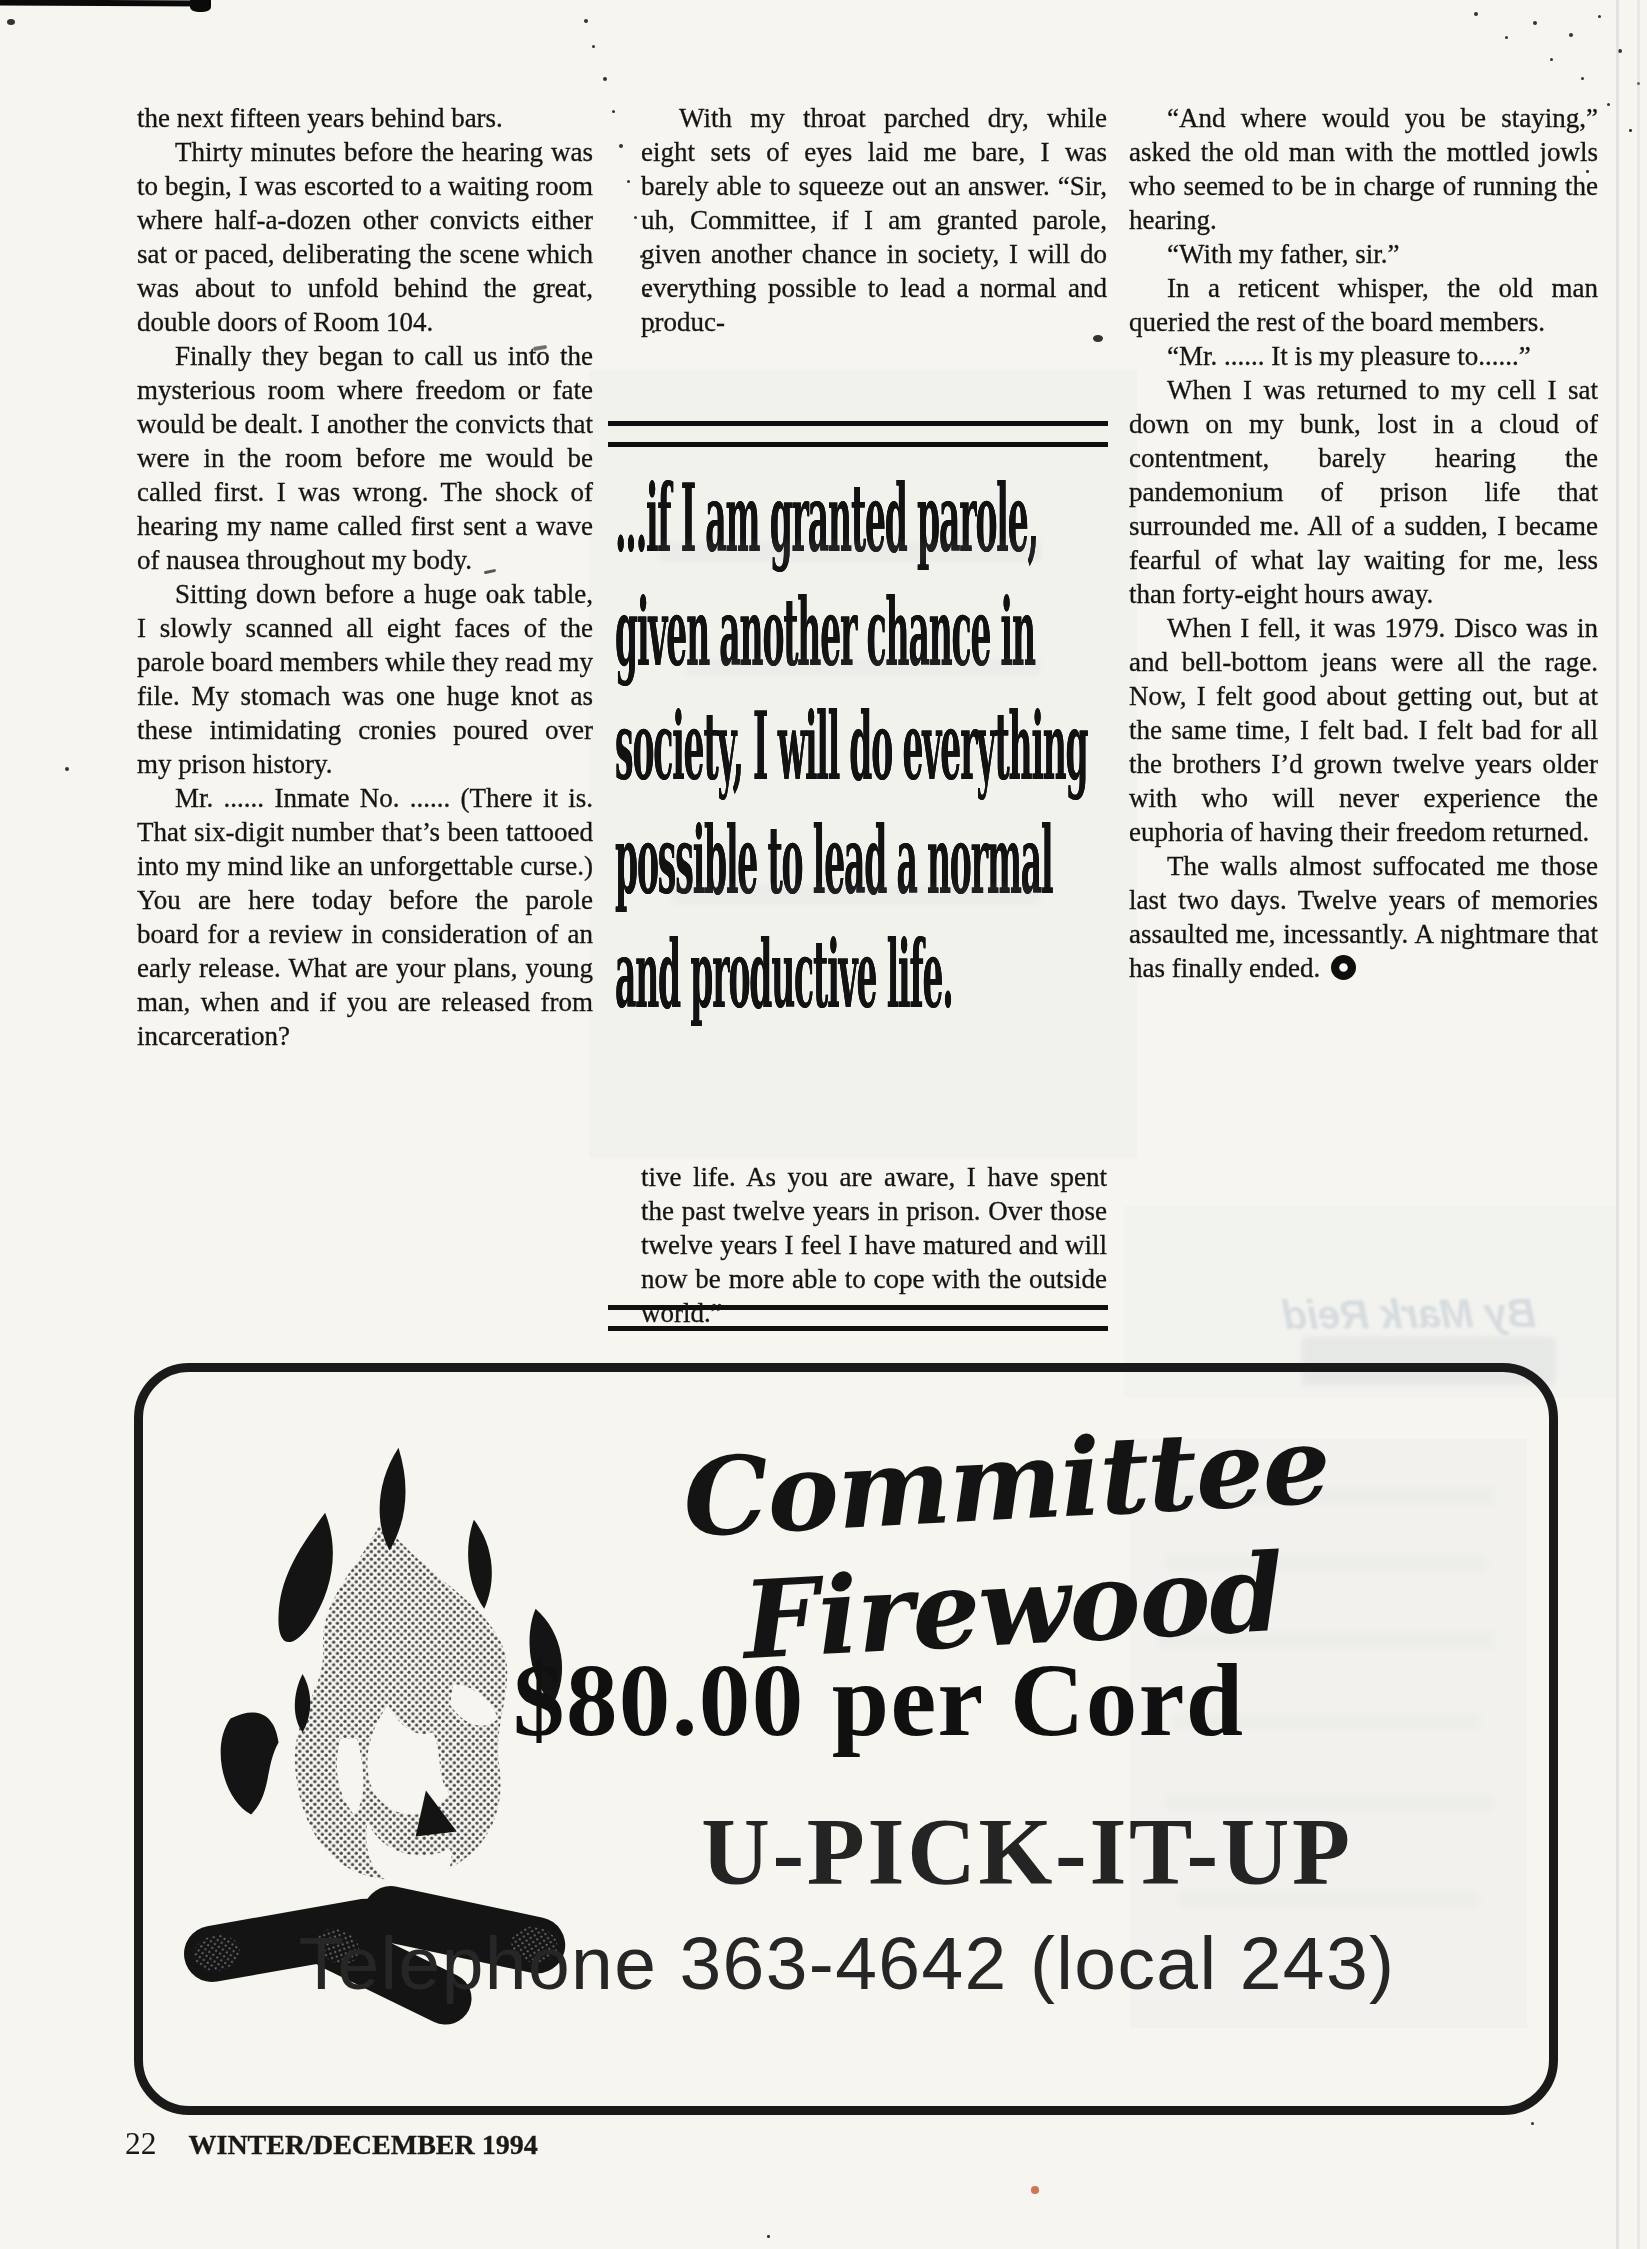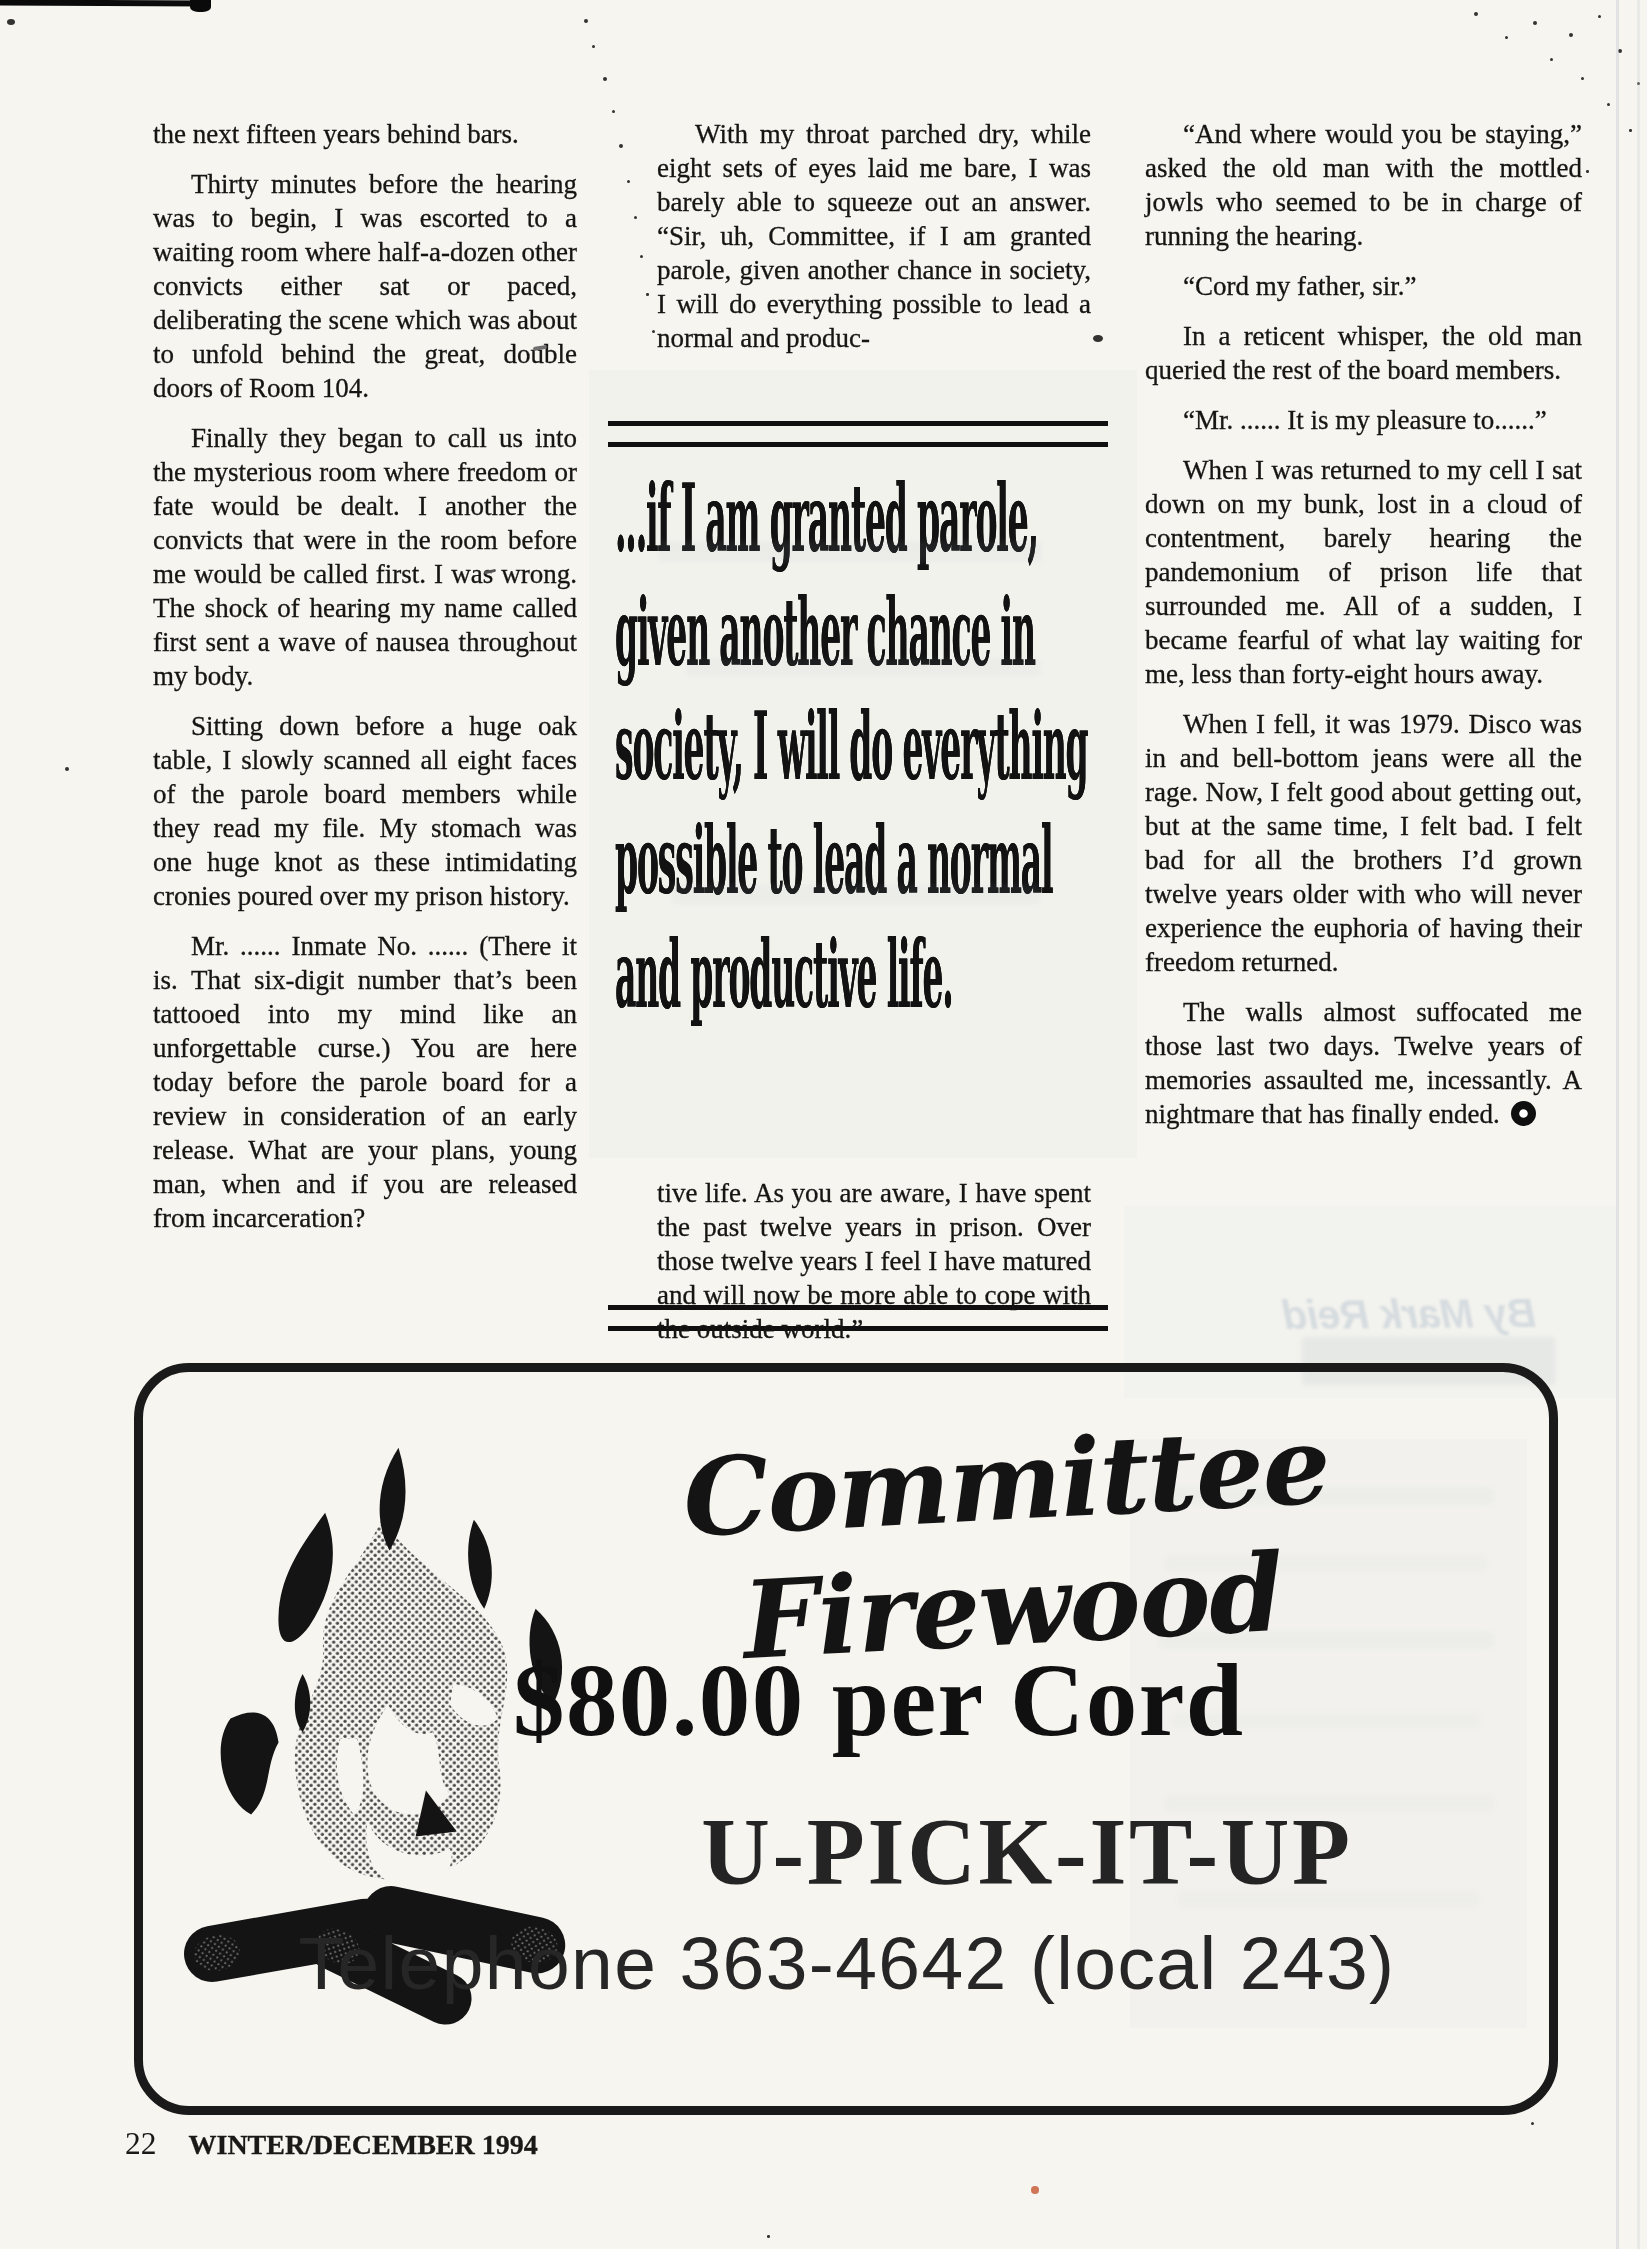--- a/index.html
+++ b/index.html
@@ -2,21 +2,21 @@
 <html style="font-size:11px"><head>
 <meta charset="utf-8">
 <title>Scanned magazine page</title>
 <style>
   html,body{margin:0;padding:0;background:#d8d6d0;}
   .sheet{position:relative;width:1648px;height:2250px;overflow:hidden;
          background:#f6f5f0;font-family:"Liberation Serif",serif;color:#171513;}
   
   .col{position:absolute;text-align:justify;font-size:27px;line-height:34px;
        color:#171513;-webkit-text-stroke:0.3px #171513;}
-  .col p{margin:16px;text-indent:38px;}
+  .col p{margin:0;text-indent:38px;}
   .col p.noind{text-indent:0;}
   #col1{left:137px;top:101px;width:456px;}
   #col2top{left:641px;top:101px;width:466px;}
   #col2bot{left:641px;top:1160px;width:466px;}
   #col3{left:1129px;top:101px;width:469px;}
   
   .pullquote{position:absolute;left:608px;top:421px;width:500px;height:910px;}
   .dbl-rule{position:absolute;left:0;right:0;height:16.4px;
             border-top:5.5px solid #101010;border-bottom:5.5px solid #101010;}
   .dbl-rule.top{top:0}.dbl-rule.bottom{bottom:0}
@@ -92,21 +92,21 @@
 and productive life.</div>
     <div class="dbl-rule bottom"></div>
   </div>
 
   <div class="col" id="col2bot">
     <p class="noind">tive life.  As you are aware, I have spent the past twelve years in prison.  Over those twelve years I feel I have matured and will now be more able to cope with the outside world.”</p>
   </div>
 
   <div class="col" id="col3">
     <p>“And where would you be staying,” asked the old man with the mottled jowls who seemed to be in charge of running the hearing.</p>
-    <p>“Cord my father, sir.”</p>
+    <p>“With my father, sir.”</p>
     <p>In a reticent whisper, the old man queried the rest of the board members.</p>
     <p>“Mr. ......  It is my pleasure to......”</p>
     <p>When I was returned to my cell I sat down on my bunk, lost in a cloud of contentment, barely hearing the pandemonium of prison life that surrounded me.  All of a sudden, I became fearful of what lay waiting for me, less than forty-eight hours away.</p>
     <p>When I fell, it was 1979.  Disco was in and bell-bottom jeans were all the rage.  Now, I felt good about getting out, but at the same time, I felt bad.  I felt bad for all the brothers I’d grown twelve years older with who will never experience the euphoria of having their freedom returned.</p>
     <p>
       <span>The walls almost suffocated me those last two days.  Twelve years of memories assaulted me, incessantly.  A nightmare that has finally ended.</span><span class="endmark"></span>
     </p>
   </div>
 
   <div class="ghost-byline">By Mark Reid</div>

